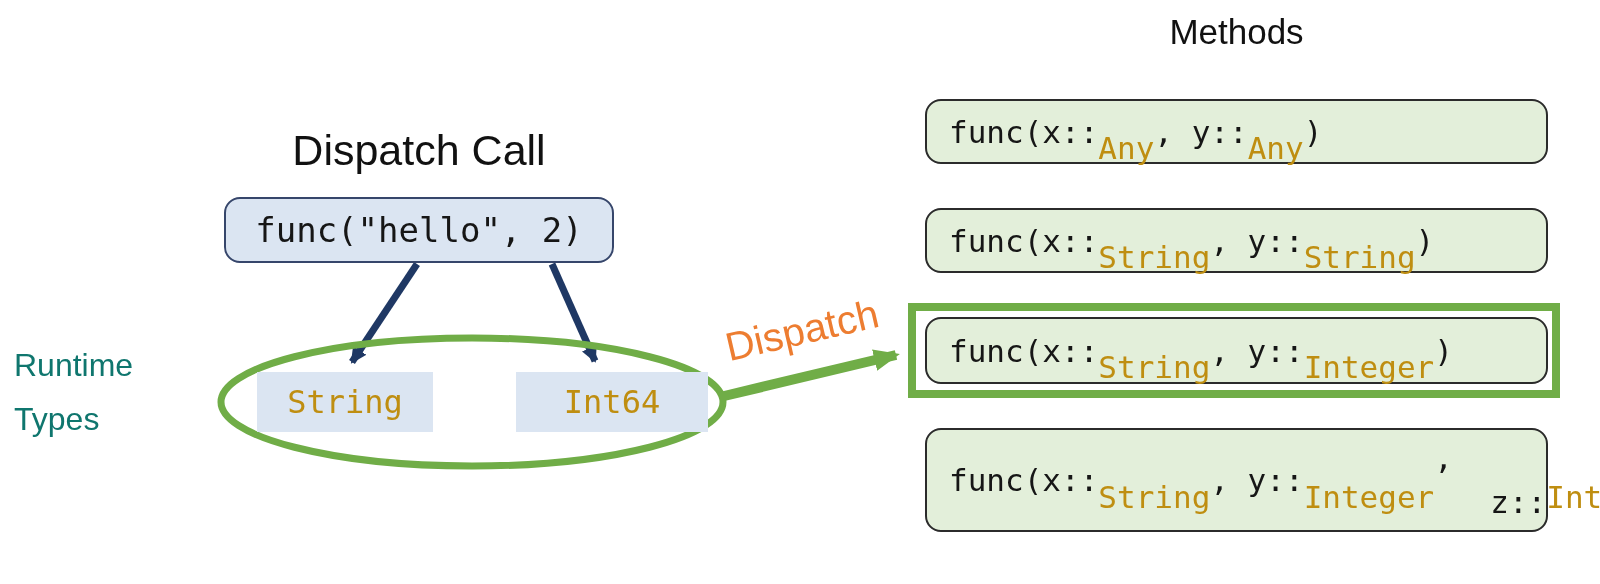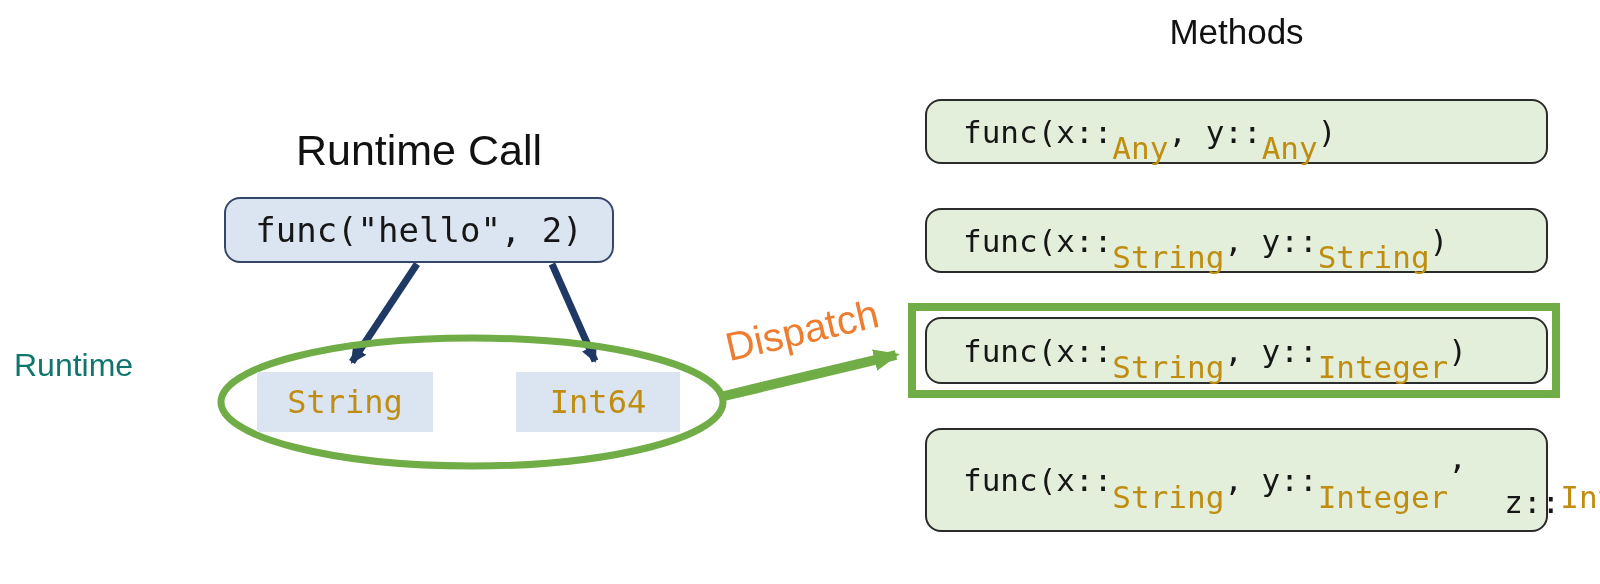--- a/index.html
+++ b/index.html
@@ -21,21 +21,21 @@
     box-sizing:border-box; border:2px solid var(--box-border); border-radius:16px;
     display:flex; align-items:center;
     font-family:"DejaVu Sans Mono", monospace; white-space:pre;
   }
   .call-box{
     background:var(--light-blue); border-color:#36466B;
     justify-content:center; font-size:34px; color:var(--code-black);
   }
   .method-box{
     background:var(--light-green); font-size:31px; color:var(--code-black);
-    padding-left:36px;
+    padding-left:22px;
   }
   .method-box.multiline{line-height:44px; align-items:center;}
   .chip{
     background:var(--light-blue); display:flex; align-items:center; justify-content:center;
     font-family:"DejaVu Sans Mono", monospace; font-size:32px; color:var(--gold);
   }
   .seg-plain{color:var(--code-black);}
   .seg-type{color:var(--gold);margin-top:33px;}
   .side-label{
     color:#0f766e; font-size:32px; line-height:54px; text-align:left;
@@ -62,34 +62,35 @@
       <marker id="greenHead" markerUnits="userSpaceOnUse" markerWidth="30" markerHeight="26" refX="22" refY="11" orient="auto">
         <path d="M0,0 L26,11 L0,22 Z" fill="#70AD47"></path>
       </marker>
     </defs>
     <line x1="417" y1="264" x2="352" y2="362" stroke="#1F3864" stroke-width="7" marker-end="url(#navyHead)"></line>
     <line x1="552" y1="264" x2="595" y2="361" stroke="#1F3864" stroke-width="7" marker-end="url(#navyHead)"></line>
     <ellipse cx="472" cy="402" rx="251" ry="64" fill="none" stroke="#70AD47" stroke-width="7"></ellipse>
     <line x1="720" y1="397" x2="896" y2="355" stroke="#70AD47" stroke-width="10" marker-end="url(#greenHead)"></line>
   </svg>
 
-  <div class="abs heading" style="left:224px;top:126px;width:390px;">Runtime Call</div>
+  <div class="abs heading" style="left:224px;top:126px;width:390px;">Dispatch Call</div>
 
   <div class="abs codebox call-box" style="left:224px;top:197px;width:390px;height:66px;">
     <span>func("hello", 2)</span>
   </div>
 
   <div class="abs side-label" style="left:14px;top:338px;width:220px;">
     <div>Runtime</div>
+    <div>Types</div>
   </div>
 
   <div class="abs chip" style="left:257px;top:372px;width:176px;height:60px;">
     <span>String</span>
   </div>
-  <div class="abs chip" style="left:516px;top:372px;width:164px;height:60px;">
+  <div class="abs chip" style="left:516px;top:372px;width:192px;height:60px;">
     <span>Int64</span>
   </div>
 
   <div class="abs dispatch-label" style="left:702px;top:308px;width:200px;">Dispatch</div>
 
   <div class="abs heading" style="left:925px;top:12px;width:623px;font-size:35px;">Methods</div>
 
   <div class="abs codebox method-box" style="left:925px;top:99px;width:623px;height:65px;"><span class="seg-plain">func(x::</span><span class="seg-type">Any</span><span class="seg-plain">, y::</span><span class="seg-type">Any</span><span class="seg-plain">)</span></div>
 
   <div class="abs codebox method-box" style="left:925px;top:208px;width:623px;height:65px;"><span class="seg-plain">func(x::</span><span class="seg-type">String</span><span class="seg-plain">, y::</span><span class="seg-type">String</span><span class="seg-plain">)</span></div>

